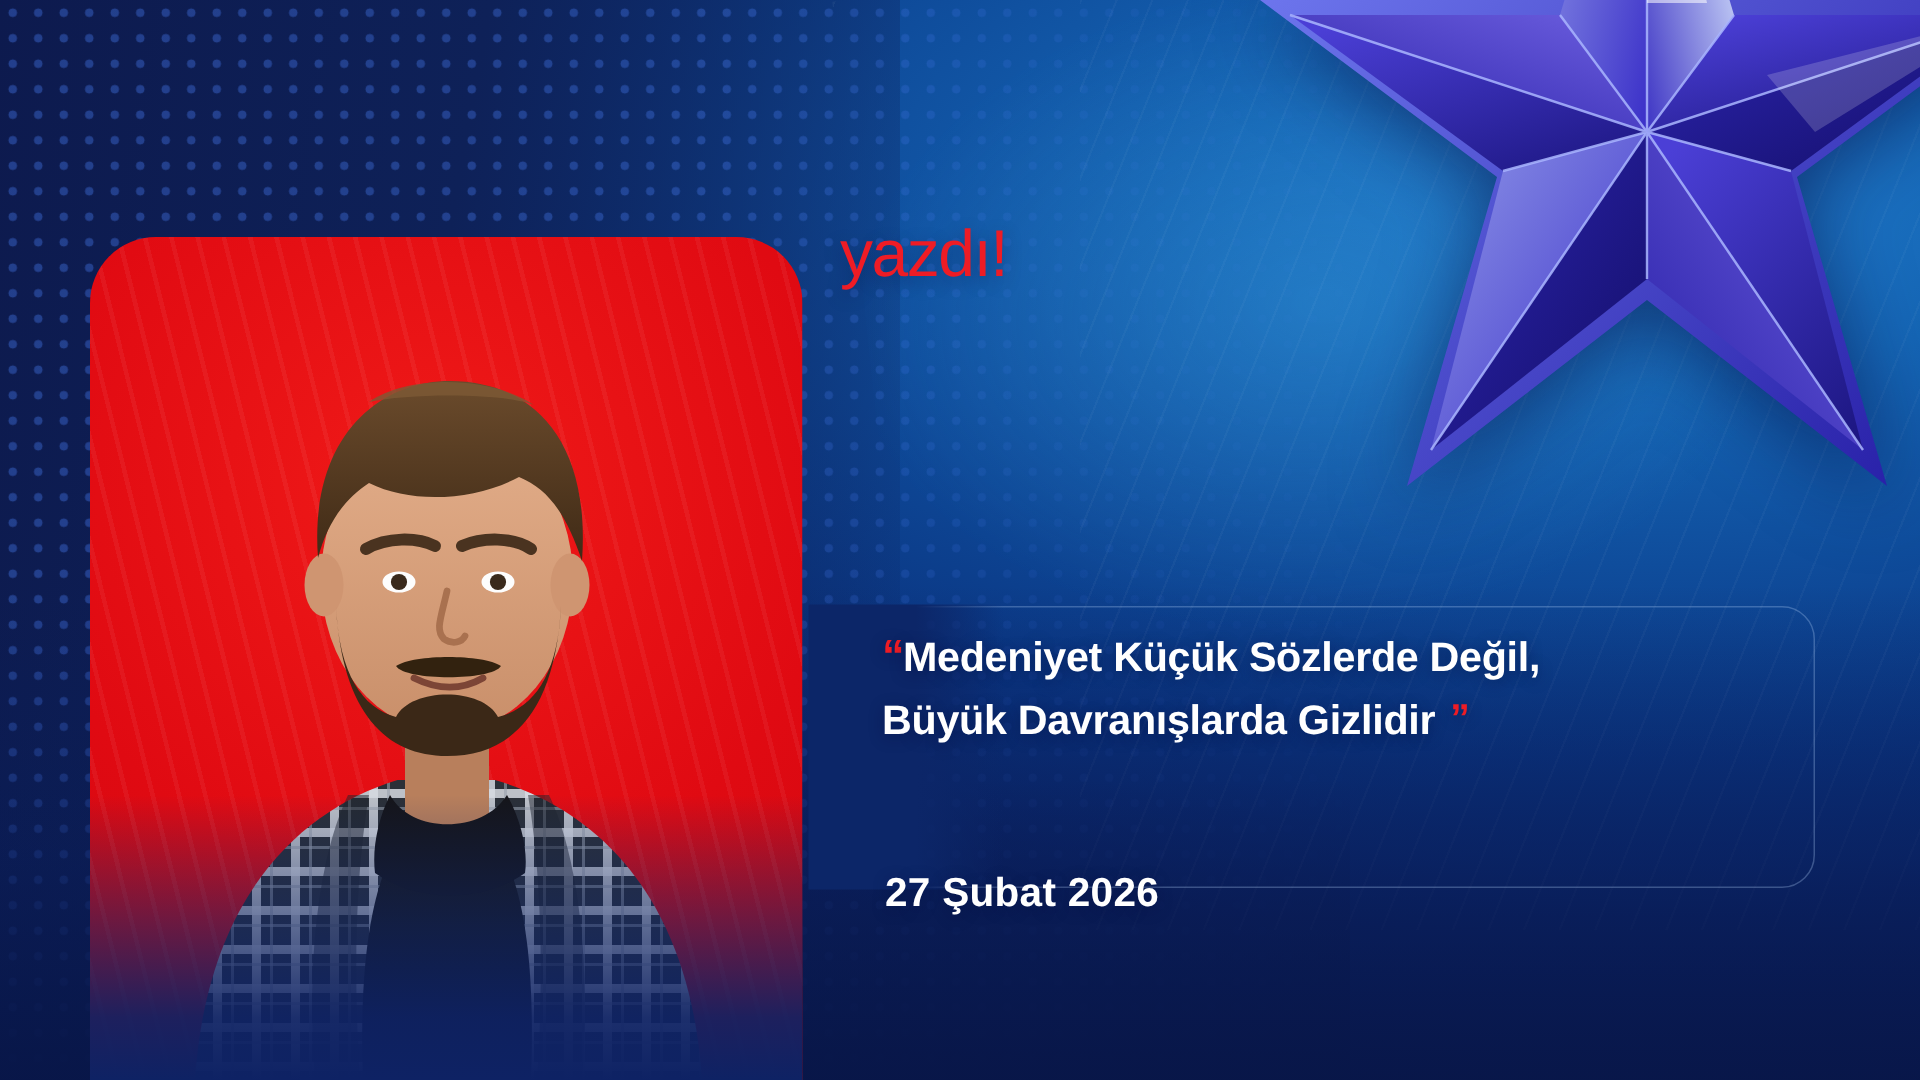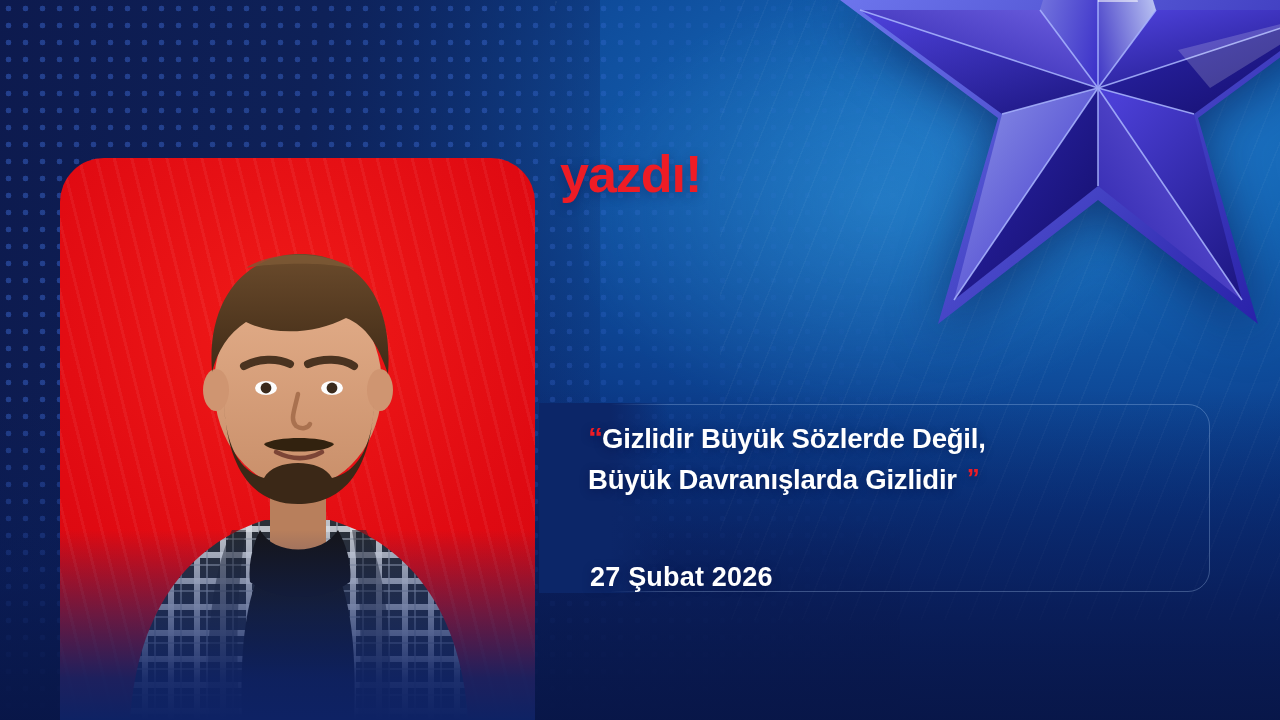--- a/index.html
+++ b/index.html
@@ -100,40 +100,40 @@
     position:absolute;left:560px;top:140px;width:660px;
   }
   .name-line{
     font-size:63px;line-height:1.02;font-weight:700;letter-spacing:-1.2px;
     color:#ffffff;margin:0;white-space:nowrap;
     text-shadow:0 3px 14px rgba(3,14,60,.45);
   }
   .name-line .tint{color:#efe6d6;}
   .yazdi{
     margin:8px 0 0 0;
-    font-size:52px;line-height:1.0;font-weight:700;letter-spacing:-1px;
+    font-size:44px;line-height:1.0;font-weight:400;letter-spacing:-1px;
     color:#ee1c25;
     text-shadow:0 3px 12px rgba(3,14,60,.35);
   }
 
   
   .quote{
     position:absolute;left:588px;top:416px;width:600px;
   }
   .quote p{
     margin:0;font-size:27.5px;line-height:1.46;font-weight:700;
     color:#ffffff;letter-spacing:-.2px;
     text-shadow:0 2px 10px rgba(3,14,60,.45);
   }
   .qmark{color:#ee1c25;font-size:30px;font-weight:700;letter-spacing:-1px;}
   .qmark.close{margin-left:10px;font-size:26px;vertical-align:2px;}
 
   
   .date{
-    position:absolute;left:590px;top:562px;
+    position:absolute;left:590px;top:580px;
     font-size:27px;font-weight:700;color:#ffffff;letter-spacing:.2px;
     text-shadow:0 2px 10px rgba(3,14,60,.45);
   }
 </style>
 </head>
 <body>
 
 <div class="stage">
 
   <div class="bg-base"></div>
@@ -274,19 +274,19 @@
       </div>
       <div class="card-fade"></div>
     </div>
   </div>
 
   <div class="headline">
     <div class="yazdi">yazdı!</div>
   </div>
 
   <div class="quote">
-    <p><span class="qmark">“</span><span>Gizlidir Büyük Sözlerde Değil,</span></p>
+    <p><span class="qmark">“</span><span>Medeniyet Küçük Sözlerde Değil,</span></p>
     <p><span>Büyük Davranışlarda Gizlidir</span><span class="qmark close">”</span></p>
   </div>
 
   <div class="date">27 Şubat 2026</div>
 
 </div>
 
 </body></html>

